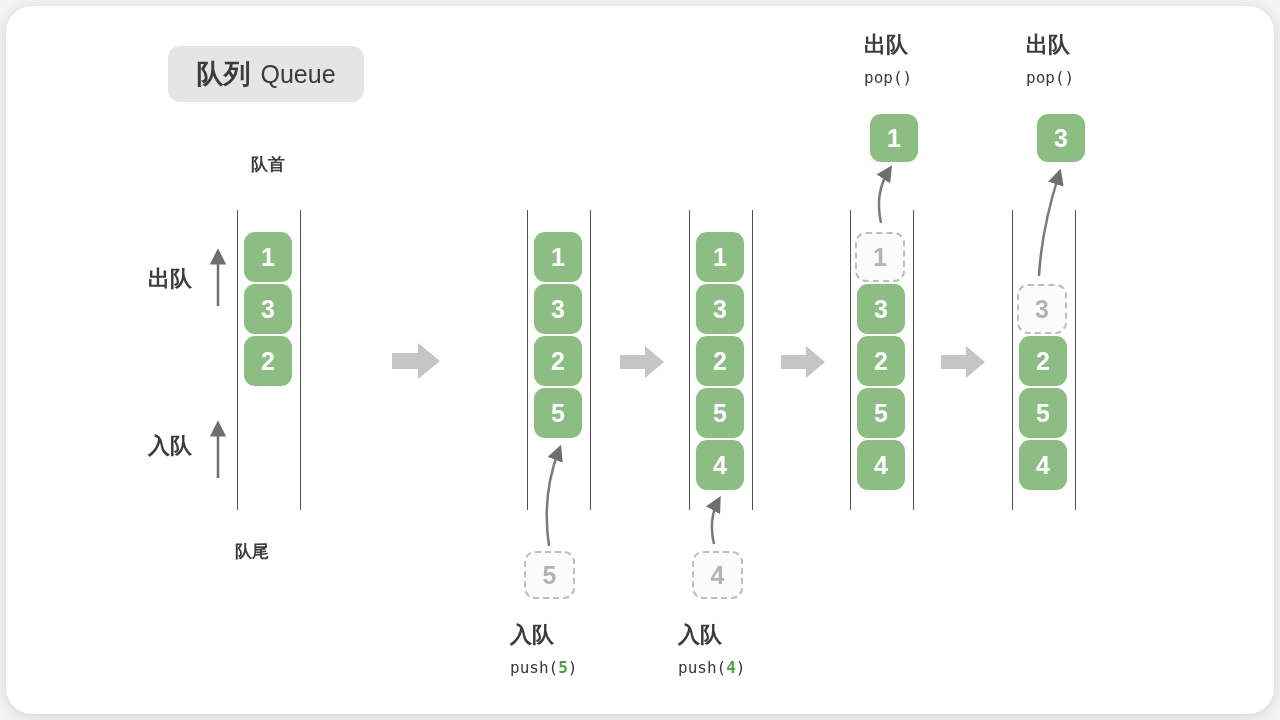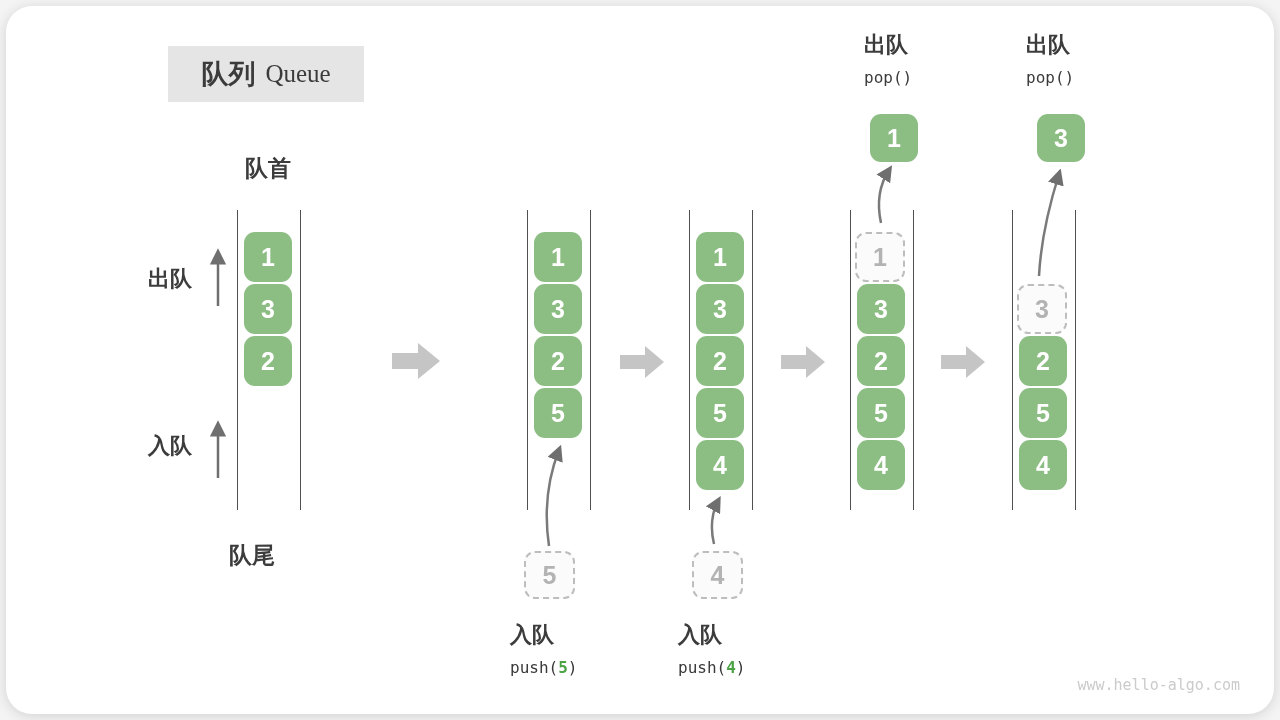--- a/index.html
+++ b/index.html
@@ -12,27 +12,27 @@
   .canvas{position:relative;width:1280px;height:720px;}
   .card{
     position:absolute;left:6px;top:6px;right:6px;bottom:6px;
     background:#ffffff;border-radius:26px;
     box-shadow:0 2px 14px rgba(0,0,0,0.14);
   }
   .overlay{position:absolute;left:0;top:0;width:1280px;height:720px;pointer-events:none;}
 
   .title-box{
     position:absolute;left:168px;top:46px;width:196px;height:56px;
-    background:#e5e5e5;border-radius:0;
+    background:#e5e5e5;border-radius:12px;
     display:flex;align-items:center;justify-content:center;gap:10px;
   }
   .title-zh{font-size:27px;font-weight:bold;color:#3b3b3b;}
-  .title-en{font-size:25px;font-family:Liberation Serif, serif;color:#3b3b3b;}
+  .title-en{font-size:25px;font-family:Liberation Sans, sans-serif;color:#3b3b3b;}
 
-  .lbl{position:absolute;font-size:23px;font-weight:bold;color:#3c3c3c;white-space:nowrap;}
+  .lbl{position:absolute;font-size:17px;font-weight:bold;color:#3c3c3c;white-space:nowrap;}
   .lbl-front{left:218px;top:153px;width:100px;text-align:center;}
   .lbl-rear{left:202px;top:540px;width:100px;text-align:center;}
   .lbl-side{font-size:22px;}
   .lbl-dequeue{left:148px;top:264px;}
   .lbl-enqueue{left:148px;top:431px;}
 
   .qcol{
     position:absolute;top:210px;width:62px;height:300px;
     border-left:1.5px solid #505050;border-right:1.5px solid #505050;
   }
@@ -173,14 +173,13 @@
   </div>
   <div class="op op-deq-1">
     <div class="op-zh">出队</div>
     <div class="op-code">pop()</div>
   </div>
   <div class="op op-deq-2">
     <div class="op-zh">出队</div>
     <div class="op-code">pop()</div>
   </div>
 
-  <div class="watermark">www.hello-algo.com</div>
 </div>
 
 </body></html>

